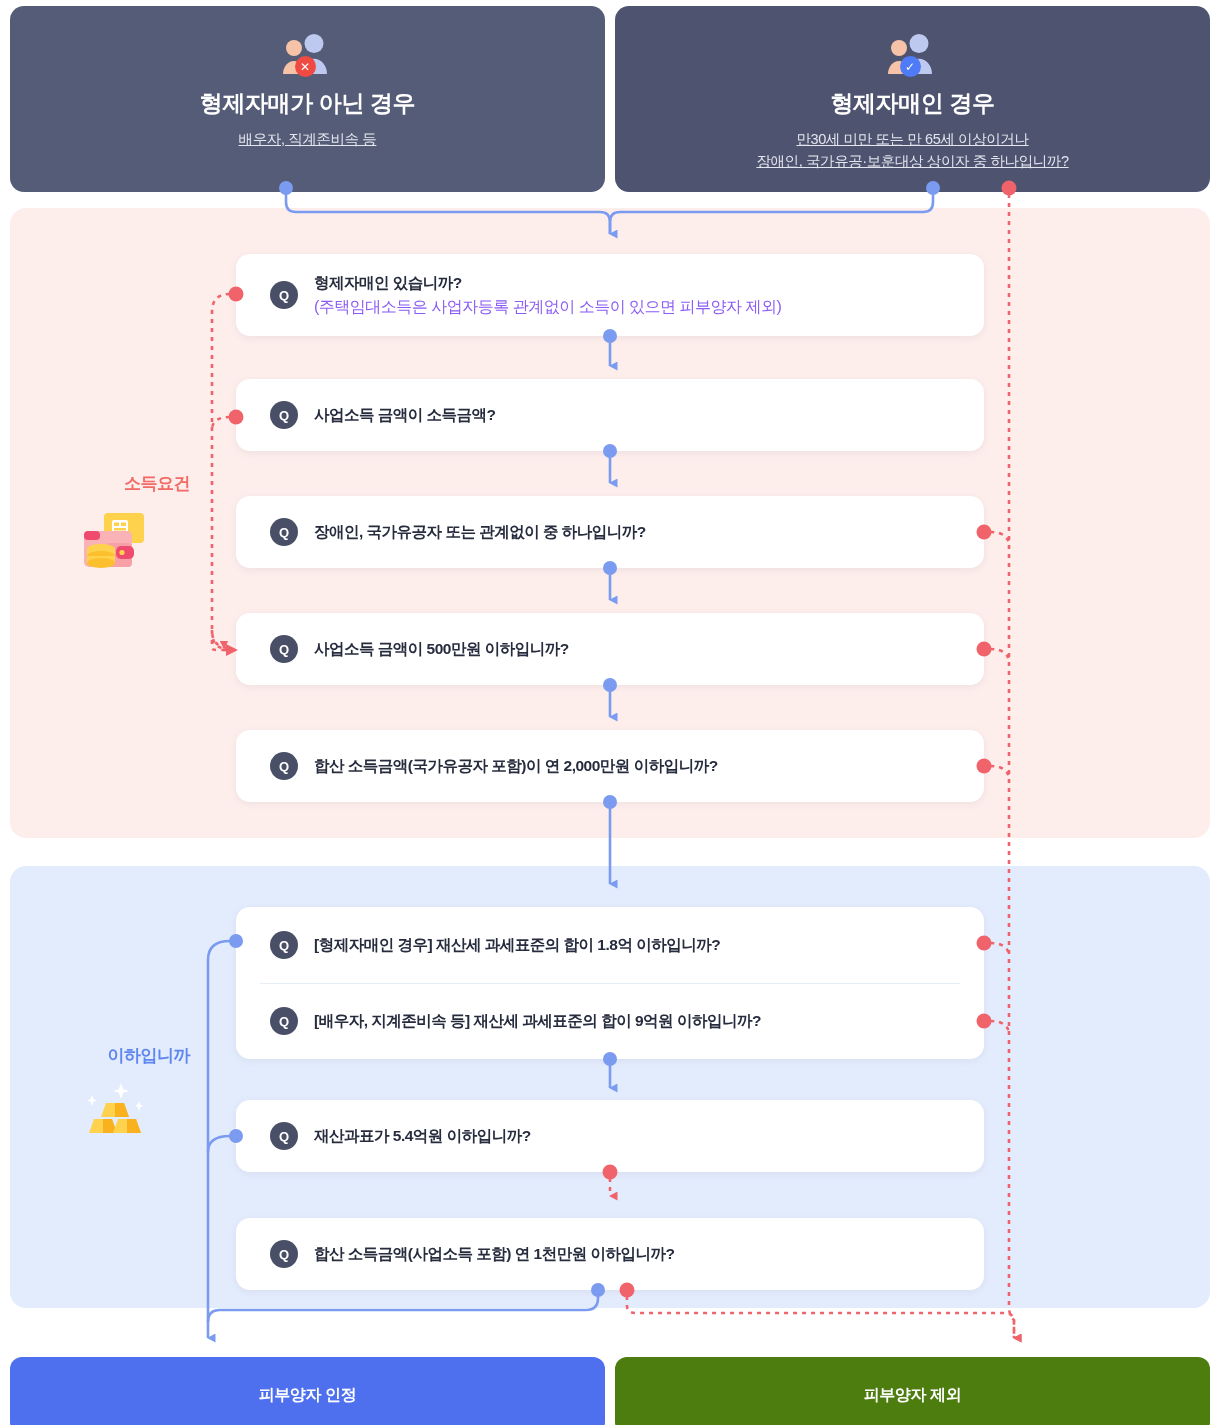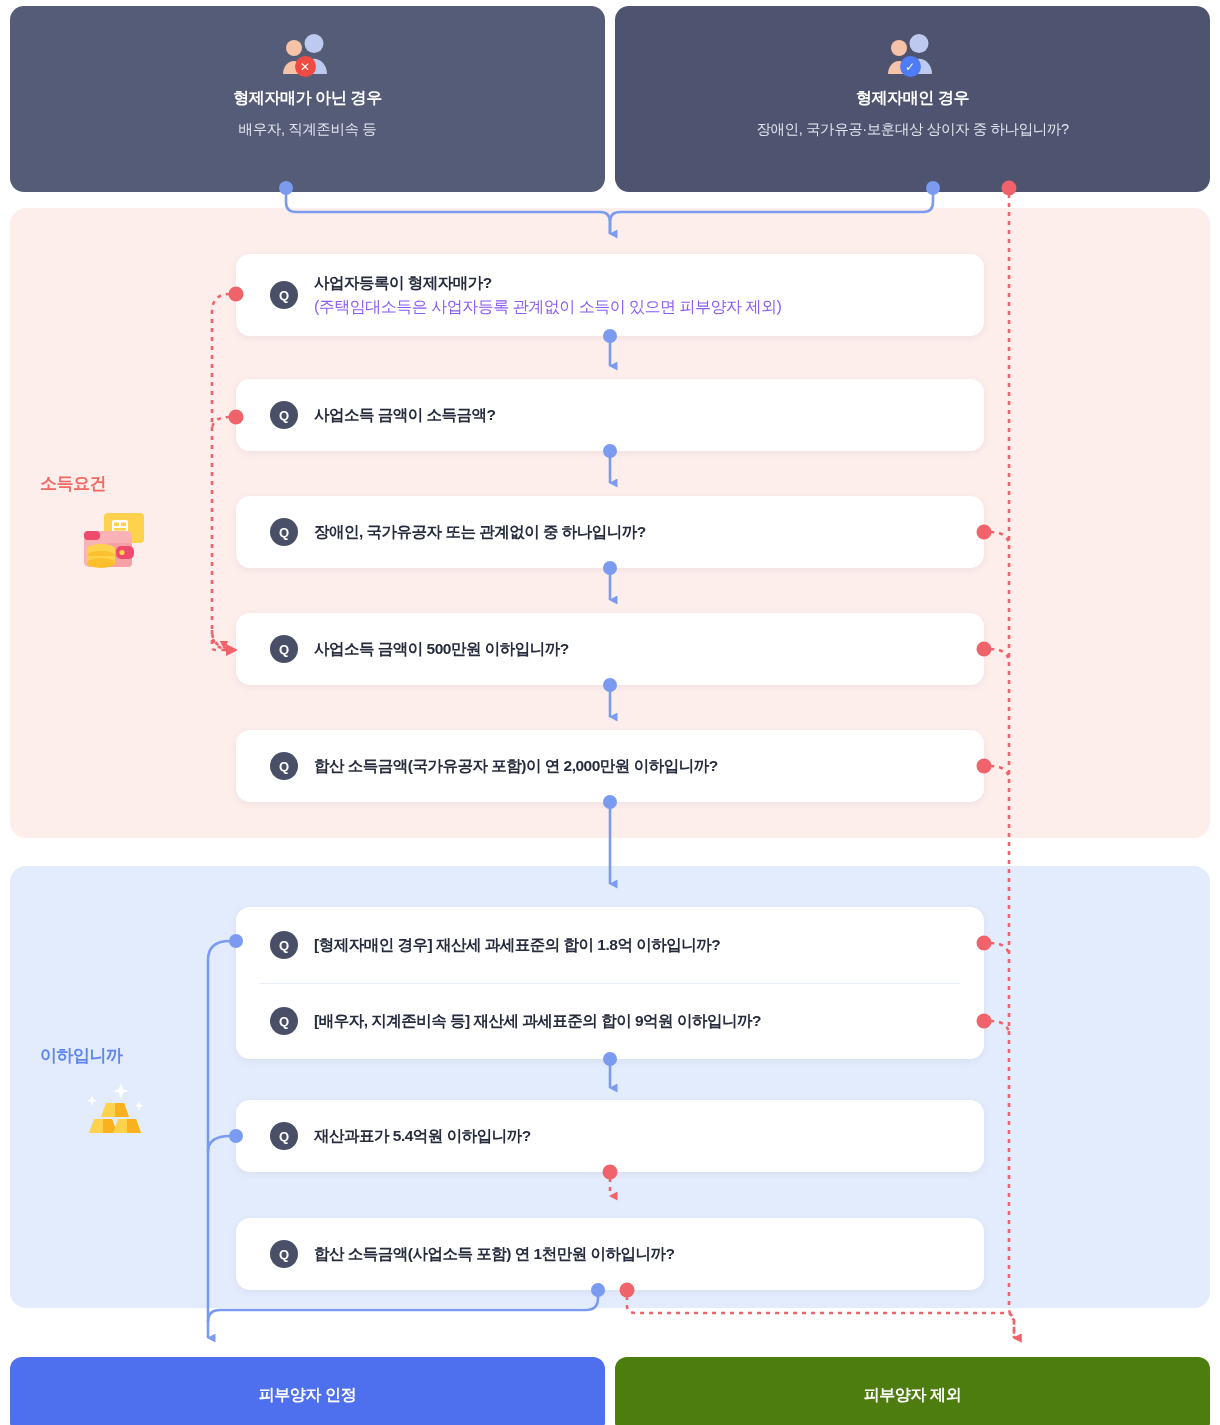--- a/index.html
+++ b/index.html
@@ -57,48 +57,49 @@
     position: absolute; left: 14px; top: 24px;
     width: 21px; height: 21px; border-radius: 50%;
     display: flex; align-items: center; justify-content: center;
     font-size: 12px; font-weight: bold; color: #fff;
     line-height: 1;
   }
   .badge.badge-x { background: #ef4b42; }
   .badge.badge-check { background: #4f7bf7; }
 
   .header-title {
-    font-size: 16px;
+    font-size: 23px;
     font-weight: bold;
     letter-spacing: -0.4px;
     margin-bottom: 9px;
     color: #ffffff;
   }
   .header-sub {
     font-size: 14.5px;
     line-height: 1.55;
     color: #e4e6ef;
     text-align: center;
     letter-spacing: -0.4px;
+    text-decoration: underline;
   }
 
   
   .section {
     position: absolute;
     left: 10px;
     width: 1200px;
     border-radius: 16px;
     z-index: 1;
   }
   .section.income { top: 208px; height: 630px; background: #fdeeec; }
   .section.assets { top: 866px; height: 442px; background: #e3ecfd; }
 
   .section-label {
     position: absolute;
-    text-align: left;
+    text-align: right;
     width: 150px;
   }
   .section-label .label-text {
     font-size: 17px;
     font-weight: bold;
     letter-spacing: -0.5px;
   }
   .income .section-label { left: 30px; top: 264px; }
   .income .label-text { color: #f26a63; }
   .assets .section-label { left: 30px; top: 178px; }
@@ -213,20 +214,21 @@
             <path d="M0 34c0-7.2 4.9-13 11-13s11 5.8 11 13z" fill="#f7c3a8"></path>
           </svg>
         <svg class="p-right" viewBox="0 0 26 40">
             <circle cx="13" cy="9.5" r="9.5" fill="#bdc9ee"></circle>
             <path d="M0 40c0-8.4 5.8-15.2 13-15.2S26 31.6 26 40z" fill="#bdc9ee"></path>
           </svg>
         <div class="badge badge-check">✓</div>
       </div>
       <div class="header-title">형제자매인 경우</div>
       <div class="header-sub">
+        <div>만30세 미만 또는 만 65세 이상이거나</div>
         <div>장애인, 국가유공·보훈대상 상이자 중 하나입니까?</div>
       </div>
     </div>
   </div>
 
   <div class="section income">
     <div class="section-label">
       <div class="label-text">소득요건</div>
       <div class="label-icon">
         <svg width="74" height="66" viewBox="0 0 74 66">
@@ -266,21 +268,21 @@
           <path d="M63 20l1.3 3.6L67 24.8l-2.7 1.2L63 30l-1.3-4L59 24.8l2.7-1.2z" fill="#ffffff"></path>
         </svg>
       </div>
     </div>
   </div>
 
   <div class="qcard" style="top:254px;height:82px;">
     <div class="qrow">
       <div class="qbadge">Q</div>
       <div class="qtext">
-        <div class="line1">사업자등록이 형제자매가?</div>
+        <div class="line1">형제자매인 있습니까?</div>
         <div class="line2">(주택임대소득은 사업자등록 관계없이 소득이 있으면 피부양자 제외)</div>
       </div>
     </div>
   </div>
 
   <div class="qcard" style="top:379px;height:72px;">
     <div class="qrow">
       <div class="qbadge">Q</div>
       <div class="qtext">
         <div class="line1">사업소득 금액이 소득금액?</div>

